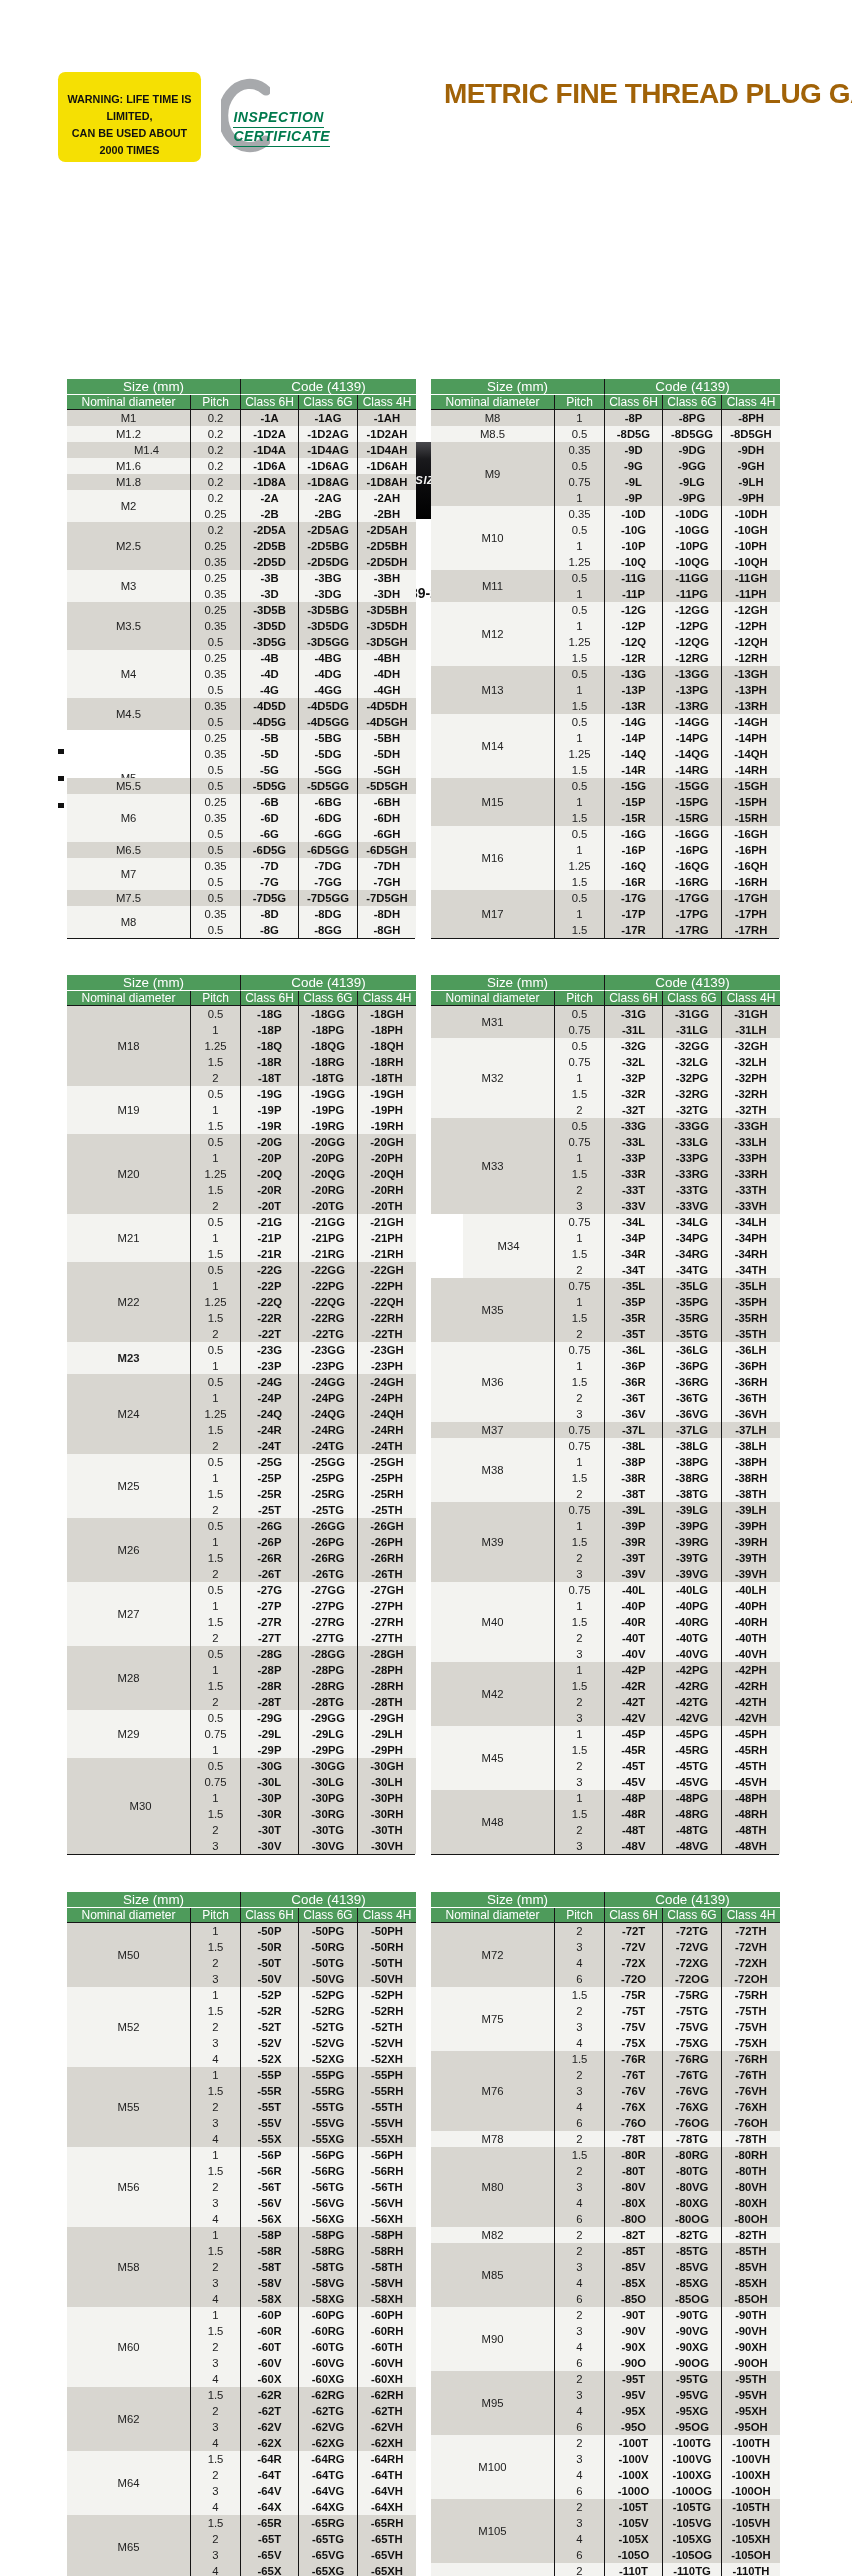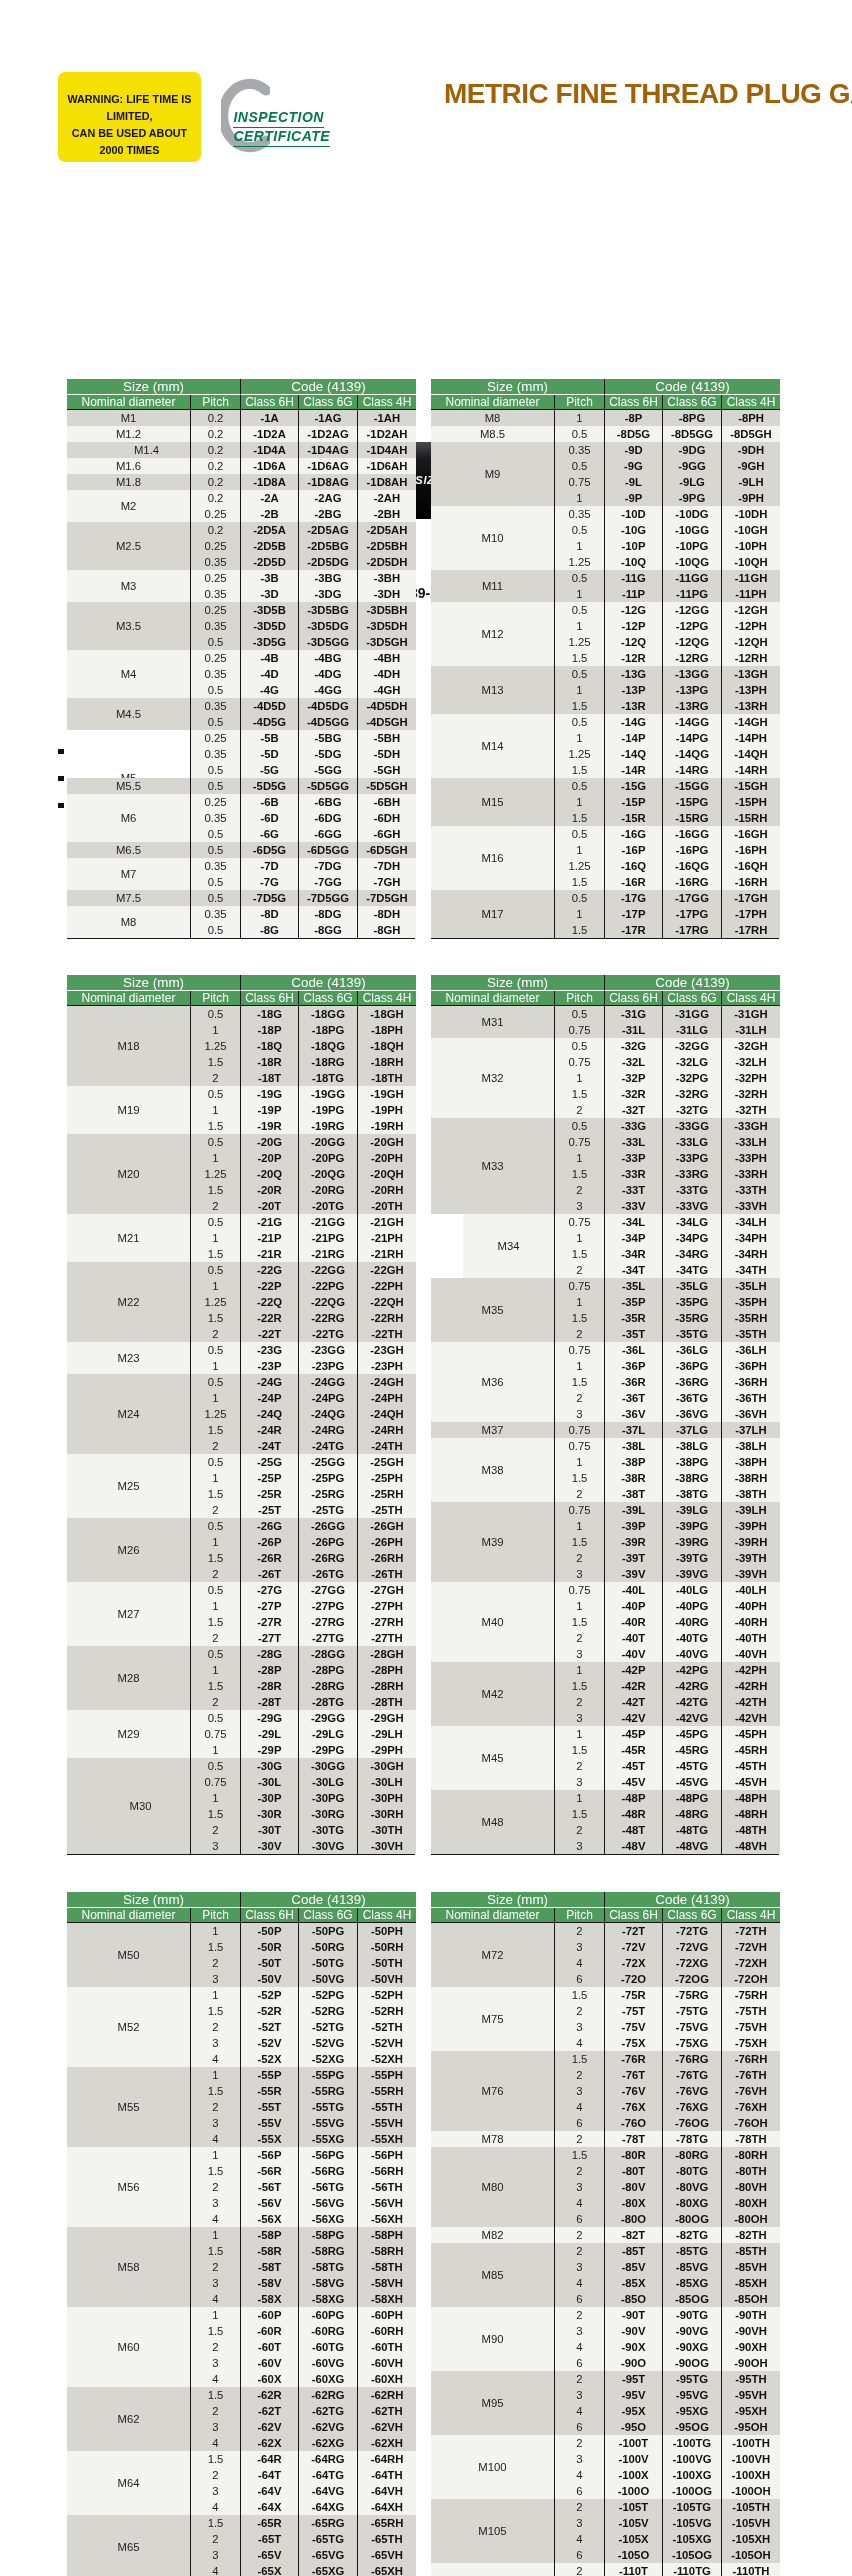--- a/index.html
+++ b/index.html
@@ -557,21 +557,21 @@
       <div class="c vl code bg0">-22QG</div>
       <div class="c vl code bg0">-22QH</div>
       <div class="c vl bg0">1.5</div>
       <div class="c vl code bg0">-22R</div>
       <div class="c vl code bg0">-22RG</div>
       <div class="c vl code bg0">-22RH</div>
       <div class="c vl bg0">2</div>
       <div class="c vl code bg0">-22T</div>
       <div class="c vl code bg0">-22TG</div>
       <div class="c vl code bg0">-22TH</div>
-      <div class="c bg1" style="grid-row: span 2;">M23</div>
+      <div class="c bg1" style="grid-row: span 2; font-weight: bold;">M23</div>
       <div class="c vl bg1">0.5</div>
       <div class="c vl code bg1">-23G</div>
       <div class="c vl code bg1">-23GG</div>
       <div class="c vl code bg1">-23GH</div>
       <div class="c vl bg1">1</div>
       <div class="c vl code bg1">-23P</div>
       <div class="c vl code bg1">-23PG</div>
       <div class="c vl code bg1">-23PH</div>
       <div class="c bg0" style="grid-row: span 5;">M24</div>
       <div class="c vl bg0">0.5</div>

